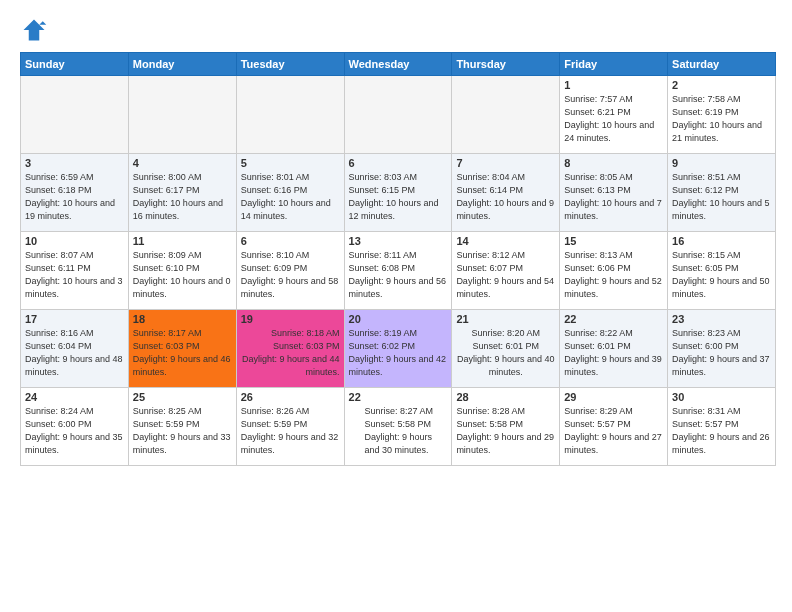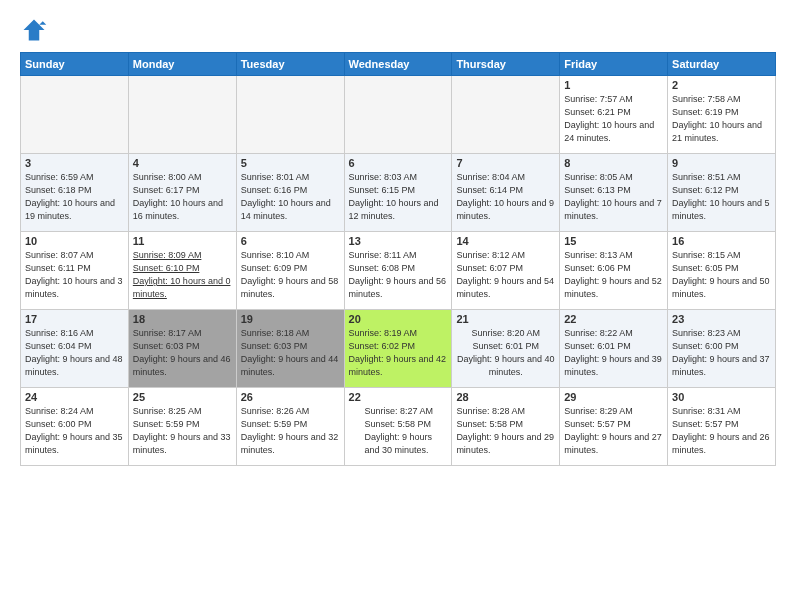--- a/index.html
+++ b/index.html
@@ -189,21 +189,21 @@
         </tr>
         <tr>
           <td>
             <span class="day-num">10</span>
             <div class="day-info" style="white-space: pre-line;">Sunrise: 8:07 AM
 Sunset: 6:11 PM
 Daylight: 10 hours and 3 minutes.</div>
           </td>
           <td>
             <span class="day-num">11</span>
-            <div class="day-info" style="white-space: pre-line; text-decoration: underline;">Sunrise: 8:09 AM
+            <div class="day-info" style="white-space: pre-line;">Sunrise: 8:09 AM
 Sunset: 6:10 PM
 Daylight: 10 hours and 0 minutes.</div>
           </td>
           <td>
             <span class="day-num">6</span>
             <div class="day-info" style="white-space: pre-line;">Sunrise: 8:10 AM
 Sunset: 6:09 PM
 Daylight: 9 hours and 58 minutes.</div>
           </td>
           <td>
@@ -231,33 +231,33 @@
 Daylight: 9 hours and 50 minutes.</div>
           </td>
         </tr>
         <tr style="background: rgb(245, 245, 245);">
           <td style="background: rgb(240, 244, 249);">
             <span class="day-num">17</span>
             <div class="day-info" style="white-space: pre-line;">Sunrise: 8:16 AM
 Sunset: 6:04 PM
 Daylight: 9 hours and 48 minutes.</div>
           </td>
-          <td style="background: #a3a3a3;">
+          <td style="background: #f97316;">
             <span class="day-num">18</span>
             <div class="day-info" style="white-space: pre-line;">Sunrise: 8:17 AM
 Sunset: 6:03 PM
 Daylight: 9 hours and 46 minutes.</div>
           </td>
-          <td style="background: #a3a3a3;">
+          <td style="background: #ec4899;">
             <span class="day-num">19</span>
-            <div class="day-info" style="white-space: pre-line;">Sunrise: 8:18 AM
+            <div class="day-info" style="white-space: pre-line; text-align: right;">Sunrise: 8:18 AM
 Sunset: 6:03 PM
 Daylight: 9 hours and 44 minutes.</div>
           </td>
-          <td style="background: #bef264;">
+          <td style="background: #c4b5fd;">
             <span class="day-num">20</span>
             <div class="day-info" style="white-space: pre-line;">Sunrise: 8:19 AM
 Sunset: 6:02 PM
 Daylight: 9 hours and 42 minutes.</div>
           </td>
           <td style="background: rgb(240, 244, 249);">
             <span class="day-num">21</span>
             <div class="day-info" style="white-space: pre-line; text-align: center;">Sunrise: 8:20 AM
 Sunset: 6:01 PM
 Daylight: 9 hours and 40 minutes.</div>

